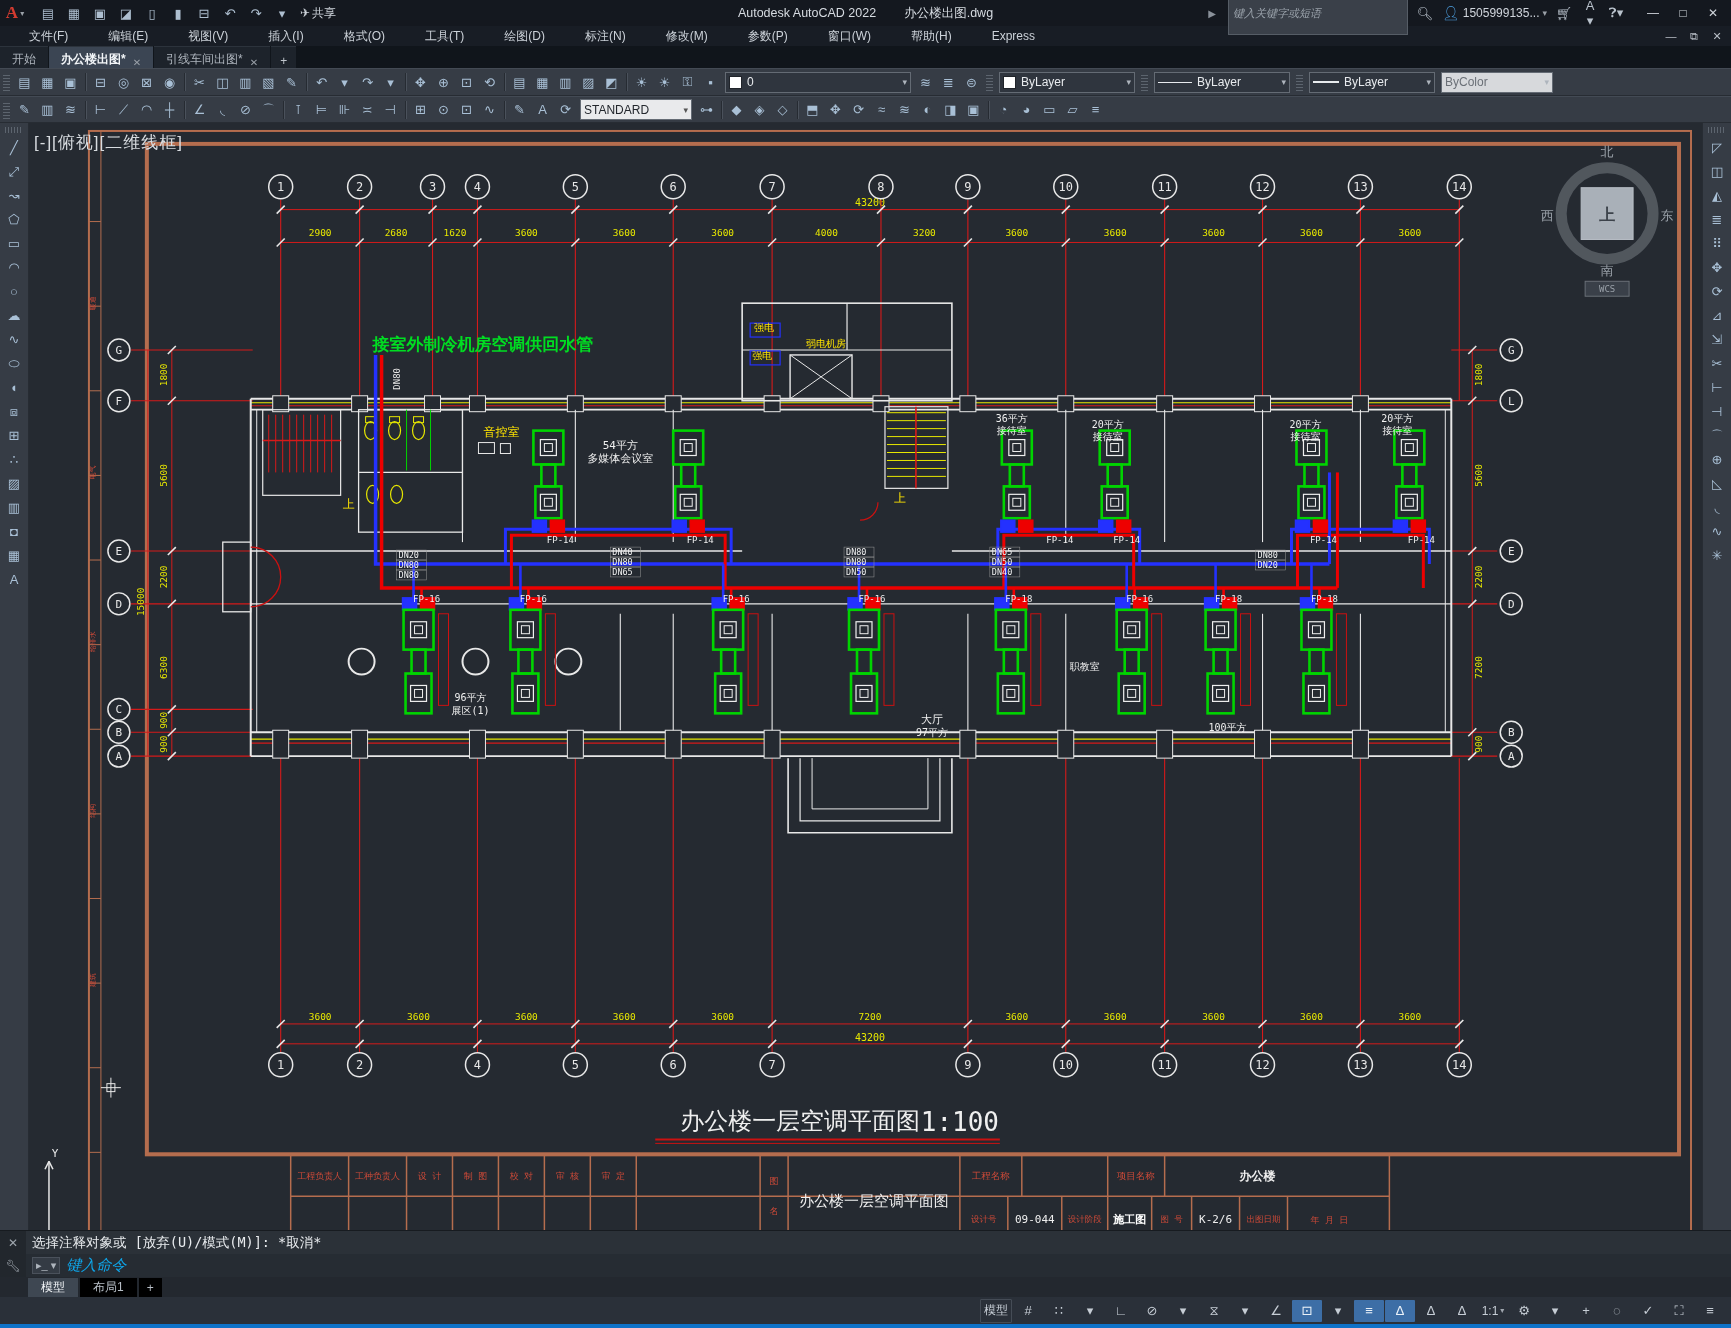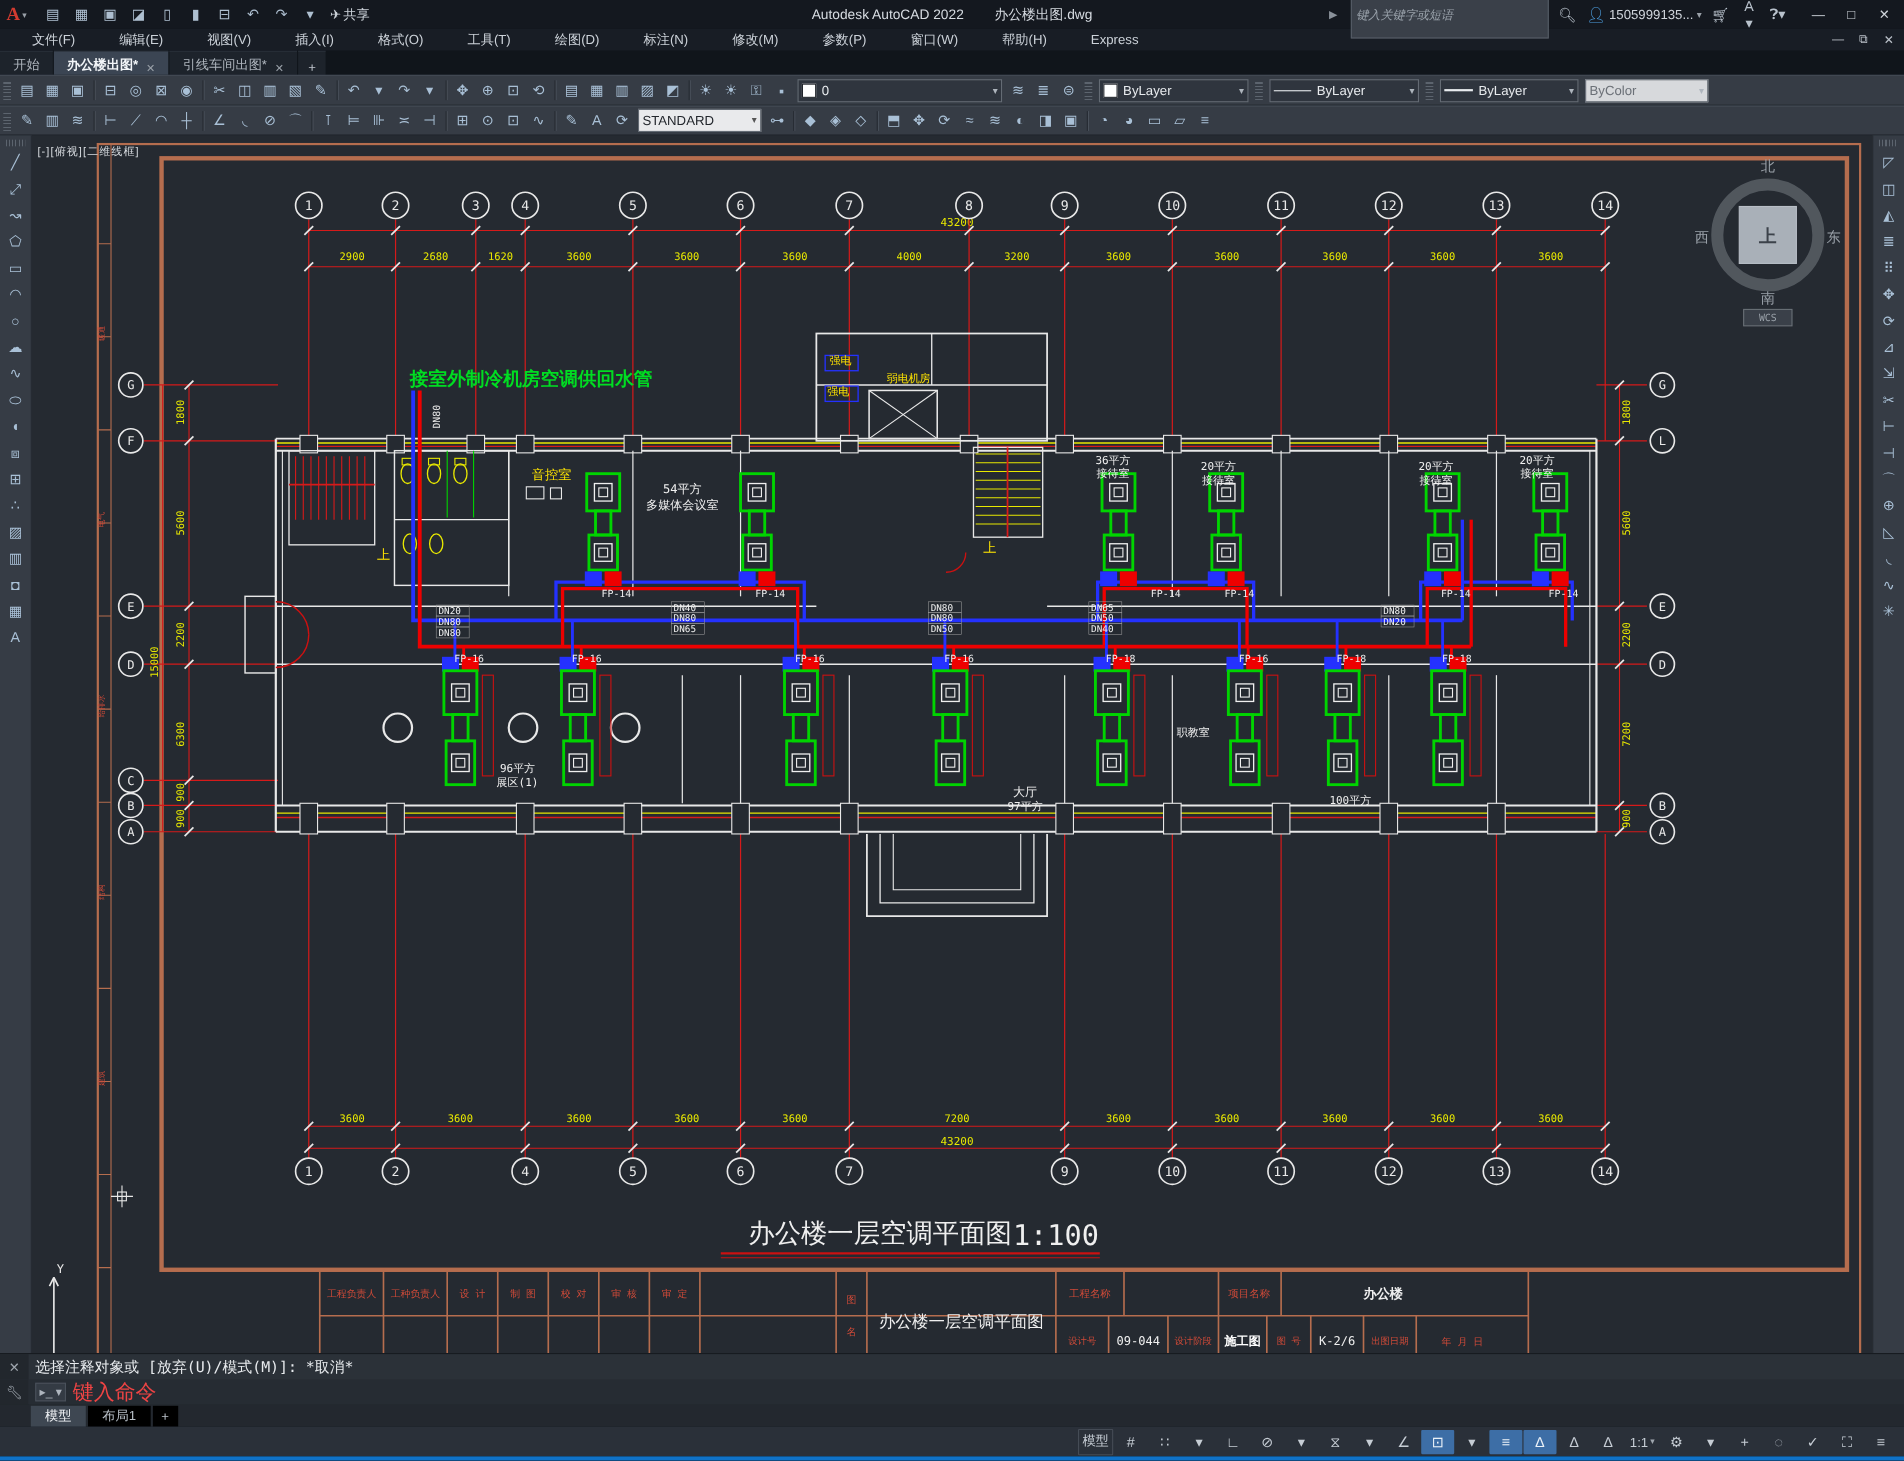--- a/index.html
+++ b/index.html
@@ -45,29 +45,29 @@
   .swatch{width:11px;height:11px;background:#fff;border:1px solid #20242a;}
   .lt-line{width:34px;height:0;border-top:1.6px solid #e8ebee;}
   
   .main{flex:1 1 auto;display:flex;min-height:0;position:relative;}
   .vtoolbar{width:28px;background:#363c45;flex:0 0 auto;display:flex;flex-direction:column;align-items:center;padding-top:2px;gap:1px;border-right:1px solid #272c33;}
   .vtoolbar.right{border-right:none;border-left:1px solid #272c33;}
   .vtoolbar .grip-h{width:18px;height:6px;margin:2px 0;background:repeating-linear-gradient(90deg,#5c646e 0 1px,transparent 1px 3px);}
   .vt{width:24px;height:23px;display:flex;align-items:center;justify-content:center;color:#a9c0d6;font-size:13px;}
   .canvas{flex:1 1 auto;position:relative;background:#252a31;min-width:0;}
   .canvas svg{position:absolute;inset:0;width:100%;height:100%;}
-  .vp-label{position:absolute;left:5px;top:8px;color:#d8dce0;font-size:10px;letter-spacing:1px;z-index:3;}
+  .vp-label{position:absolute;left:5px;top:8px;color:#d8dce0;font-size:17px;letter-spacing:1px;z-index:3;}
   
   .cmd{flex:0 0 auto;background:#2b3138;border-top:1px solid #171b20;display:flex;flex-direction:column;}
   .cmd-row{display:flex;align-items:center;height:23px;color:#e8ebee;font-size:14px;}
   .cmd-gutter{width:26px;display:flex;align-items:center;justify-content:center;color:#9fa6ae;font-size:12px;background:#22272d;height:100%;}
   .cmd-hist{padding-left:6px;font-family:"DejaVu Sans Mono","Liberation Mono",monospace;font-size:13.5px;}
   .cmd-input{display:flex;align-items:center;gap:6px;padding-left:6px;background:#262c33;flex:1;height:100%;}
   .cmd-badge{display:flex;align-items:center;gap:3px;color:#aeb5bd;font-size:11px;border:1px solid #4a515b;background:#343b44;padding:0 3px;height:15px;}
-  .cmd-ph{color:#ef4444;font-size:19px;}
+  .cmd-ph{color:#0ea5e9;font-style:italic;font-size:15px;}
   
   .ltabs{height:20px;background:#23282f;display:flex;align-items:flex-end;padding-left:28px;gap:2px;flex:0 0 auto;}
   .ltab{height:19px;padding:0 13px;display:flex;align-items:center;font-size:12px;color:#b9c0c8;background:#000000;}
   .ltab.active{background:#3e4752;color:#f0f3f6;}
   .ltab.plus{padding:0 8px;}
   
   .statusbar{height:27px;background:#2a3039;display:flex;align-items:center;justify-content:flex-end;gap:1px;padding-right:6px;flex:0 0 auto;}
   .st{min-width:24px;height:22px;display:flex;align-items:center;justify-content:center;color:#c6cdd5;font-size:13px;padding:0 3px;border-radius:1px;}
   .st.hl{background:#3d6ea6;color:#eaf1f8;}
   .st.txt{font-size:12px;}

